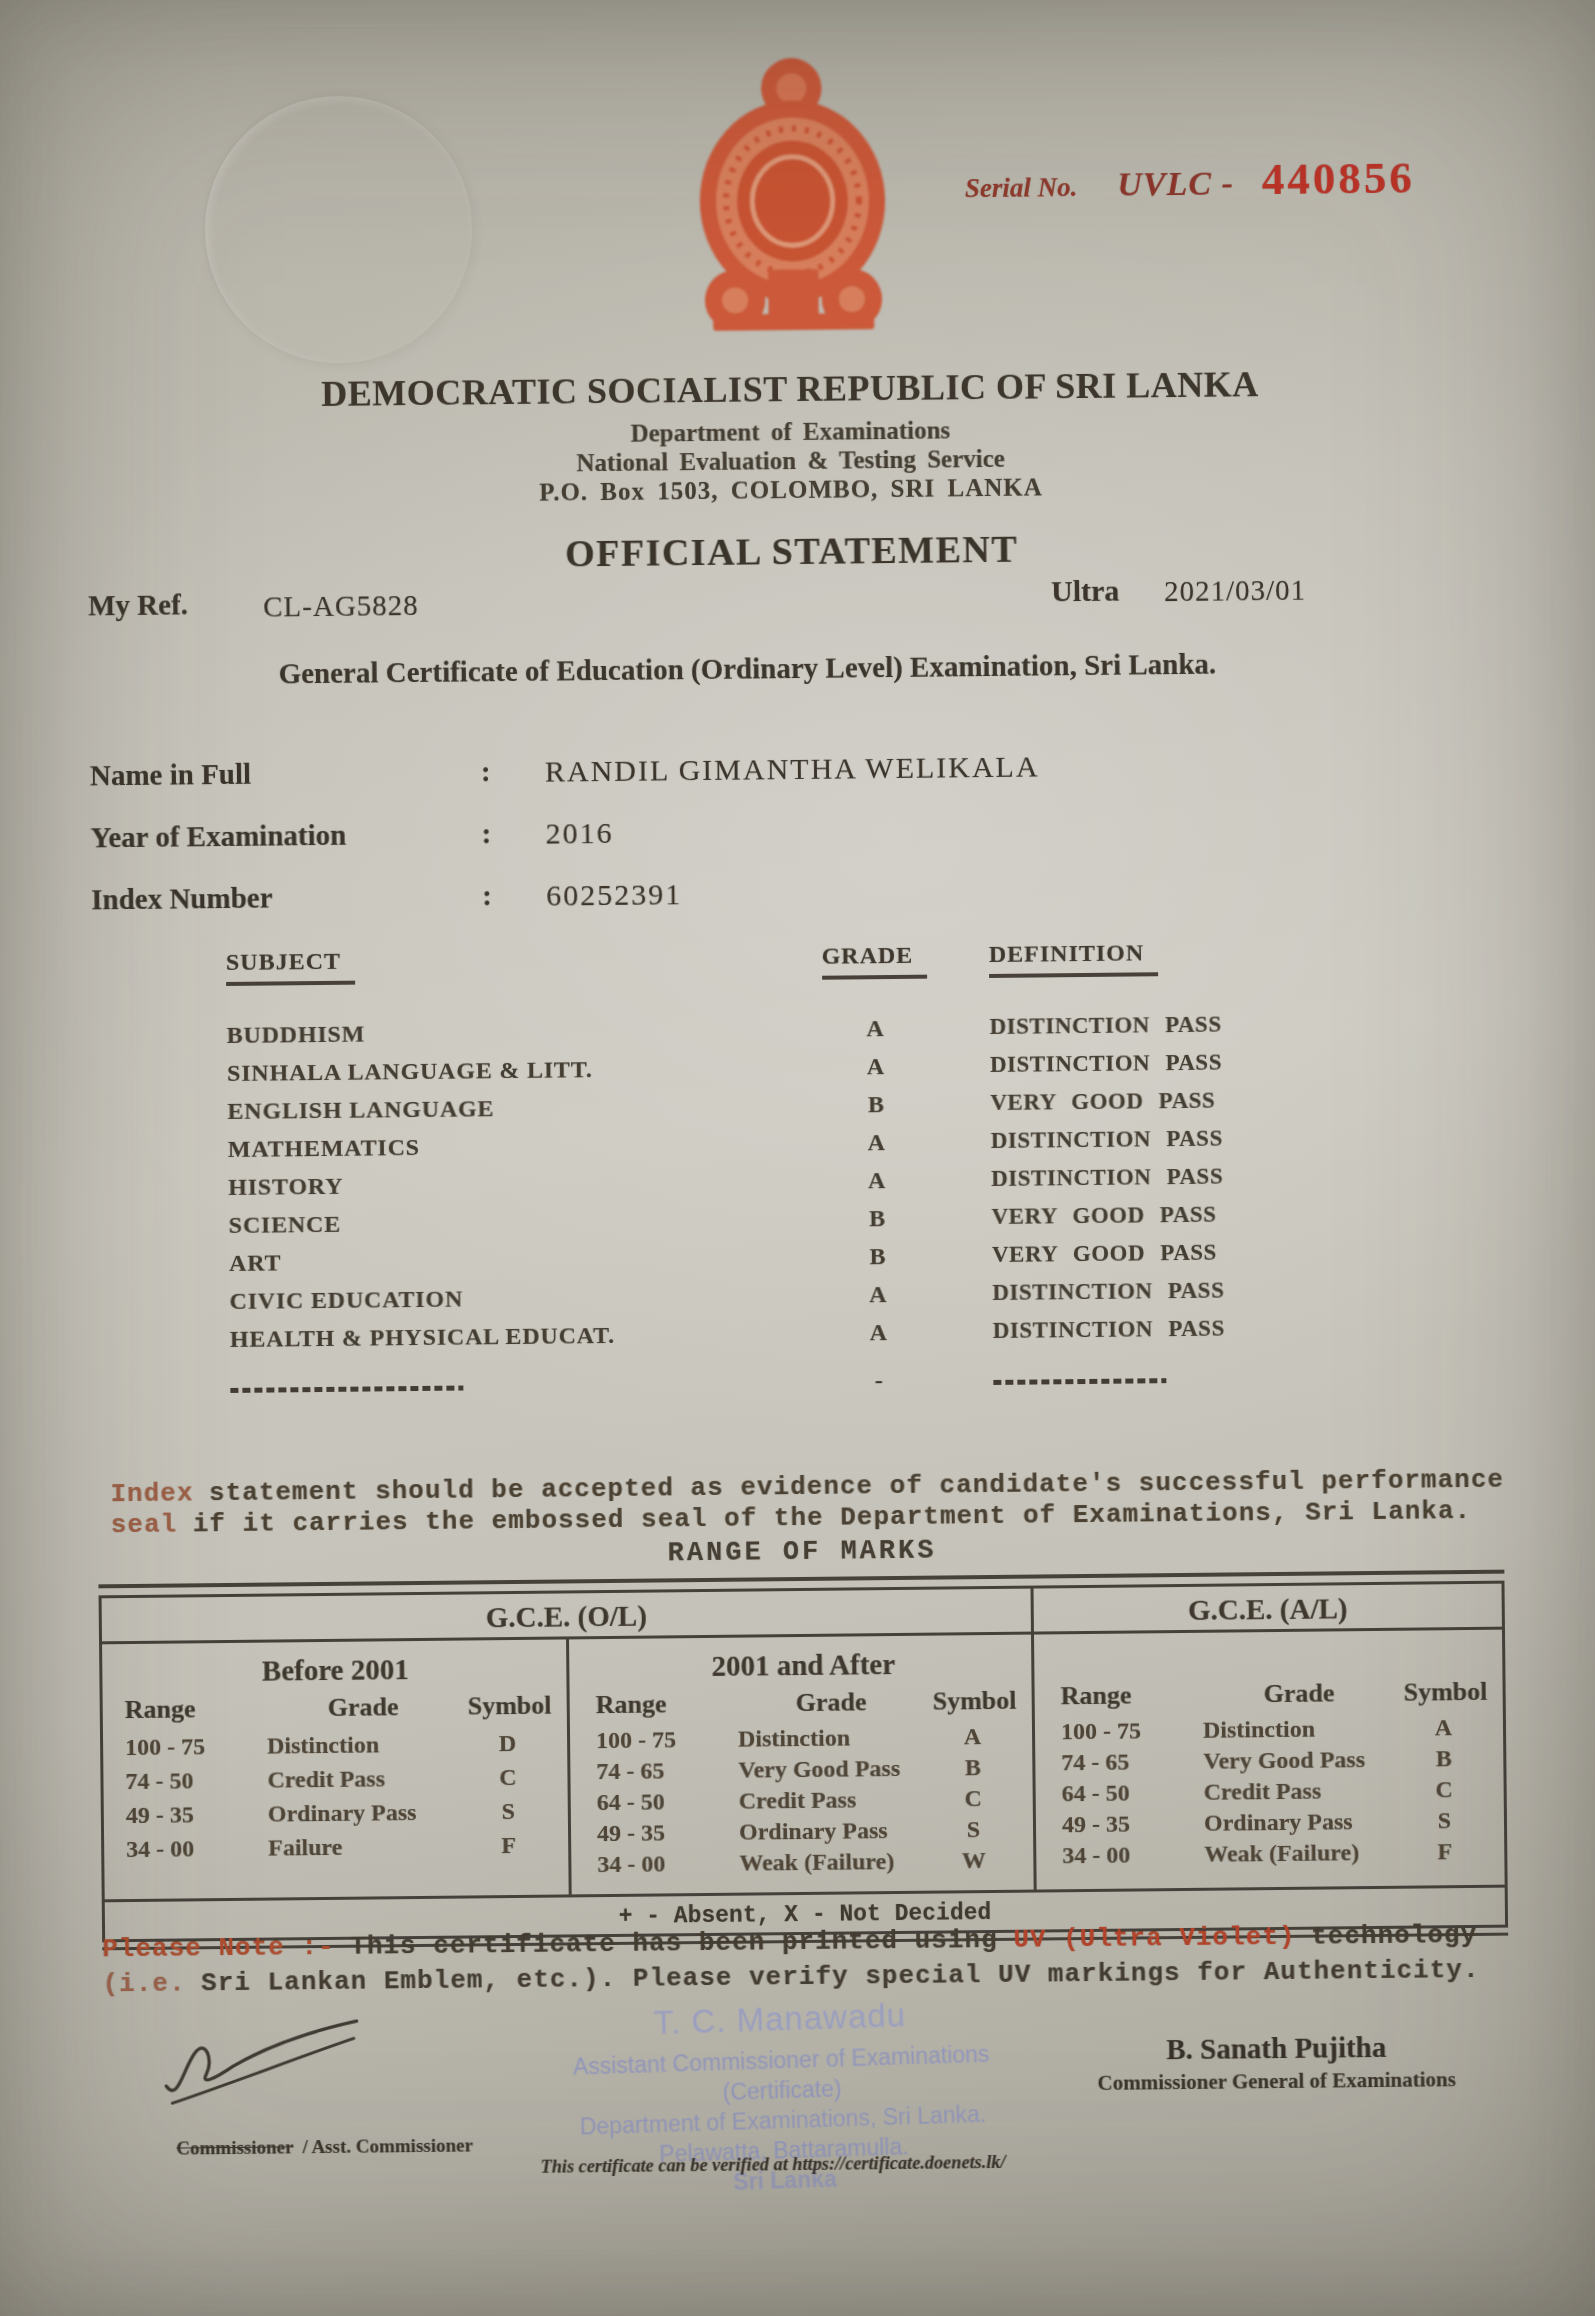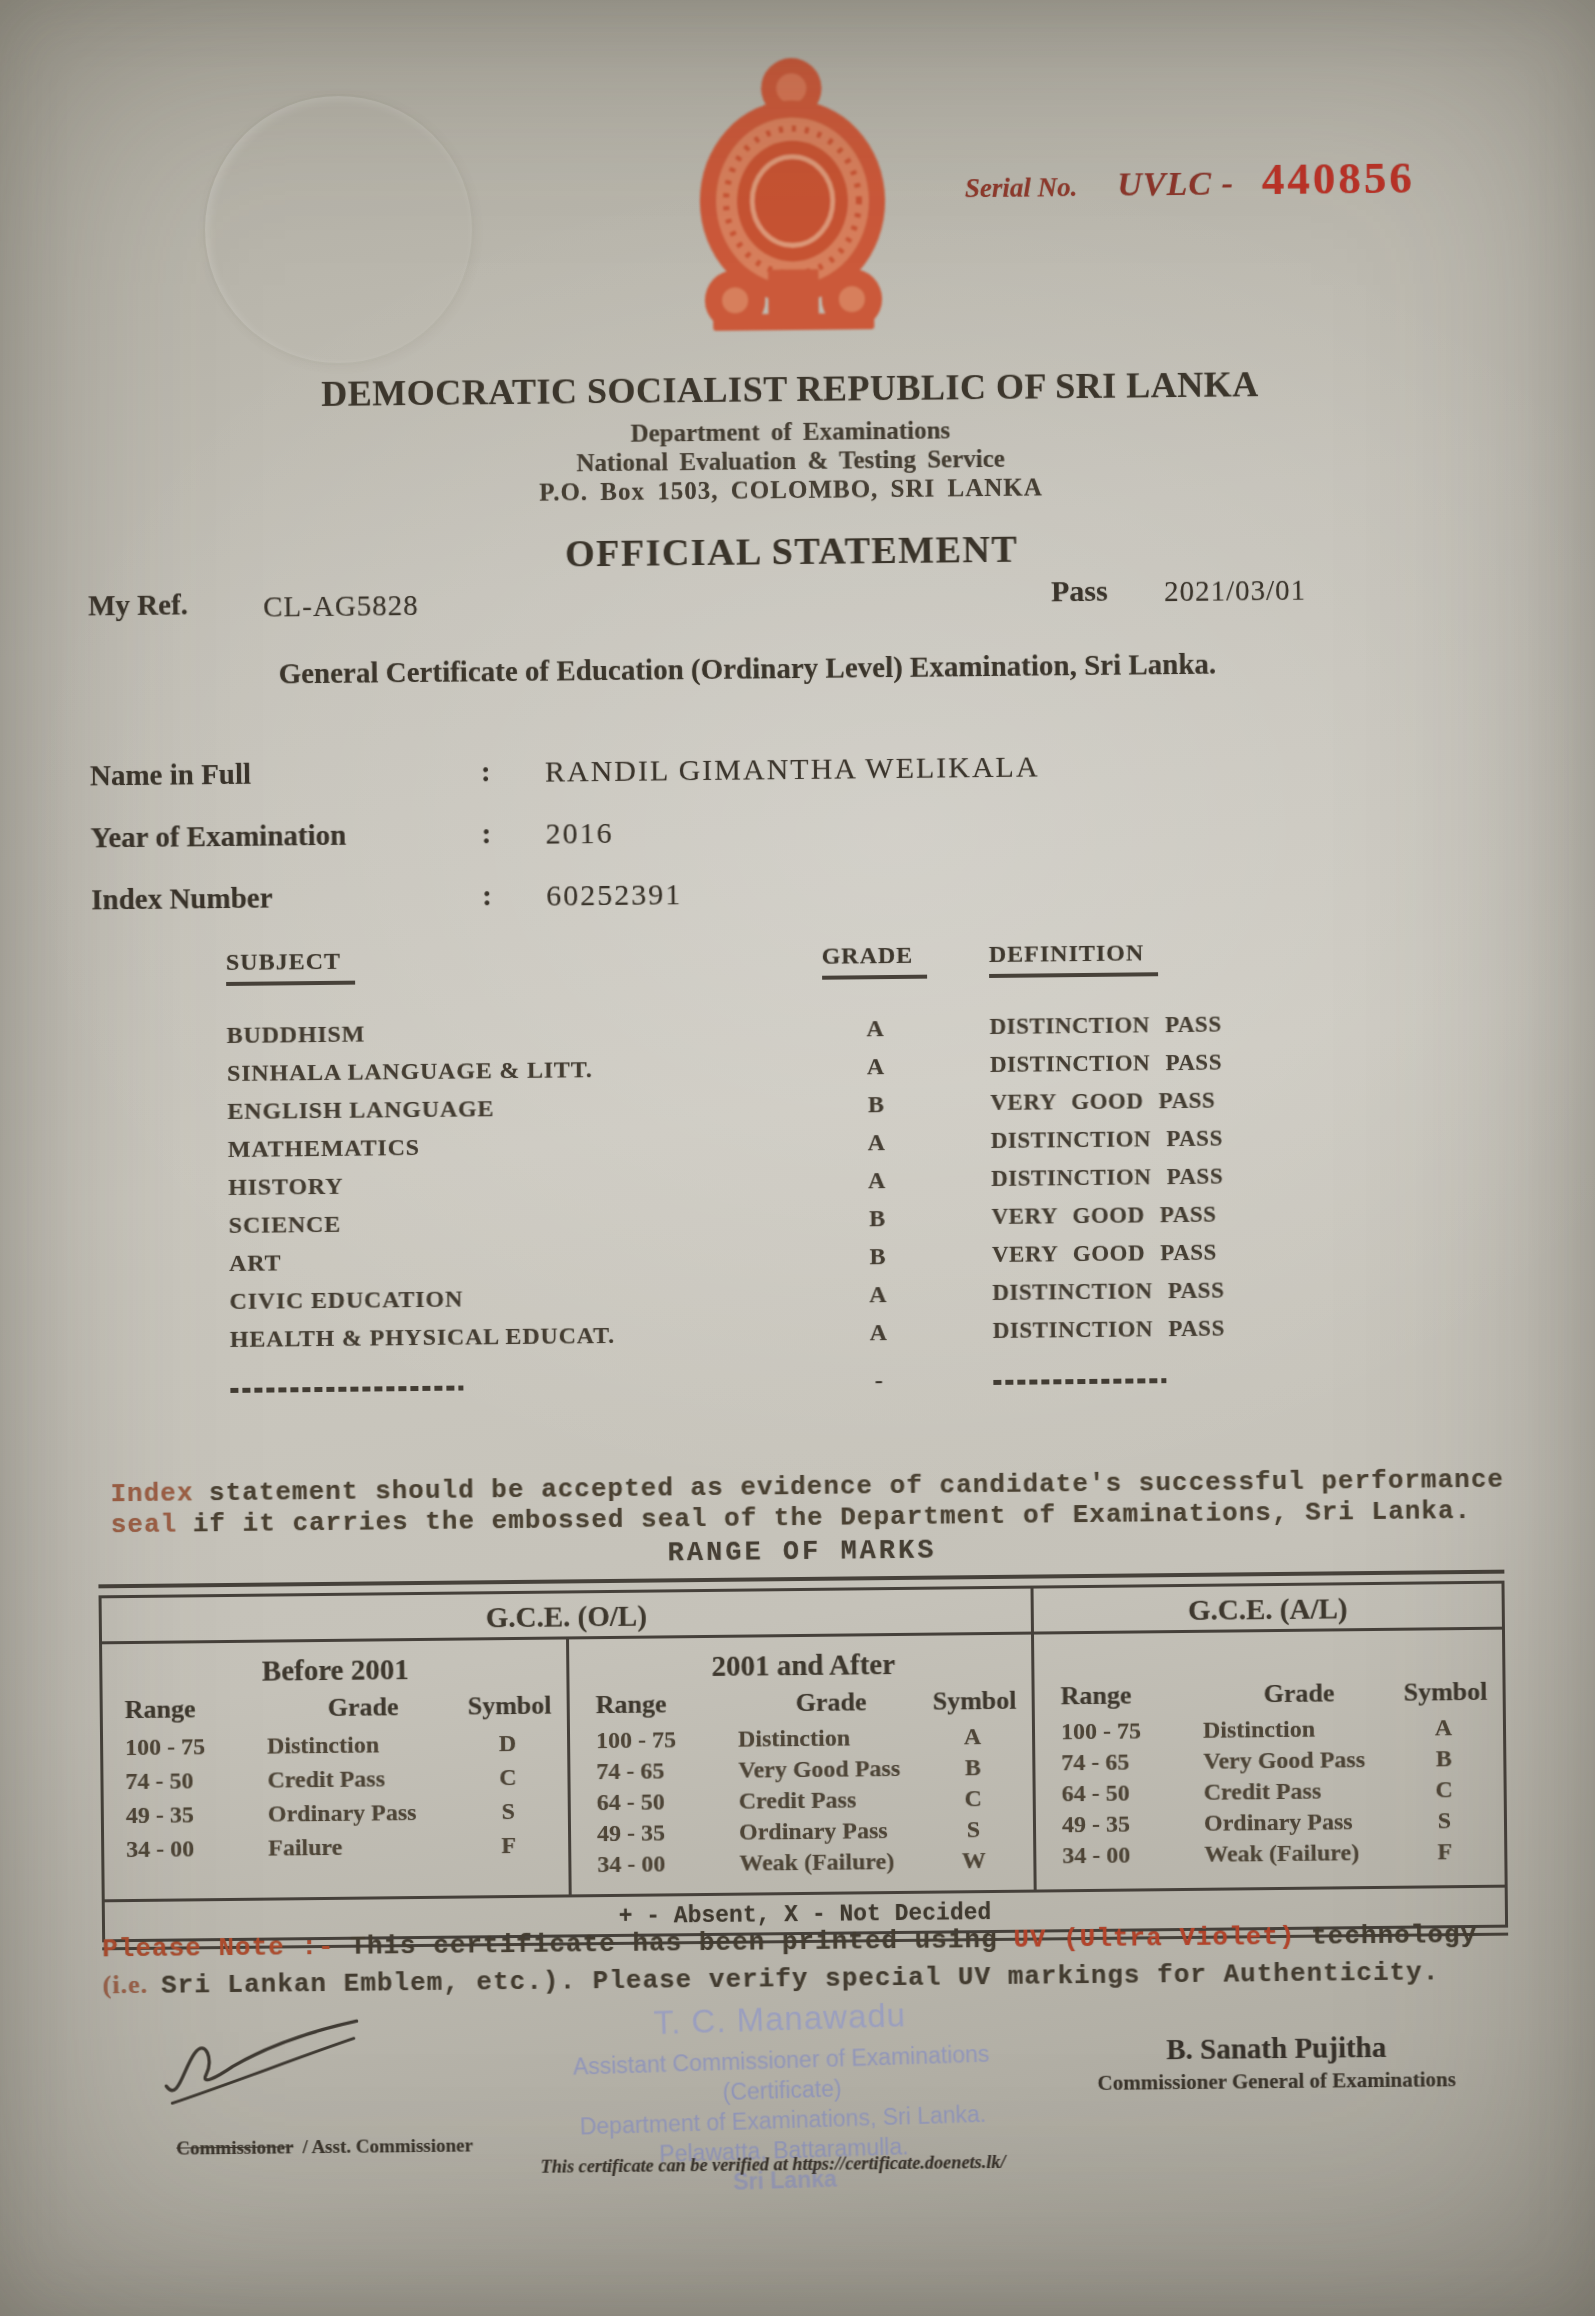--- a/index.html
+++ b/index.html
@@ -93,21 +93,21 @@
   .mini-head .gcol{text-align:center;}
   .mini-row{display:grid;grid-template-columns:134px 1fr 79px;font-size:24px;line-height:31px;color:#4e4537;font-weight:600;}
   .rows-b .mini-row{line-height:34px;}
   .mini-row .gcol{padding-left:8px;}
   .sym{text-align:center;}
   .rt-foot{grid-area:3/1/4/4;border-top:3px solid #45403a;text-align:center;font-family:"Liberation Mono", monospace;font-weight:bold;font-size:23px;padding-top:7px;color:#3e382e;}
 
   .uv-note{position:absolute;left:94px;top:1925px;font-family:"Liberation Mono", monospace;font-weight:bold;font-size:26px;line-height:35px;letter-spacing:1px;color:#433c30;white-space:nowrap;}
   .note-red{color:#ad4c2e;margin-right:1ch;}
   .uv-red{color:#b2432a;margin:0 1ch;}
-  .note-lead2{color:#9c624a;margin-right:1ch;font-family:Liberation Serif, serif;}
+  .note-lead2{color:#9c624a;margin-right:1ch;}
 
   .sig-svg{position:absolute;left:149px;top:2002px;width:210px;height:111px;}
   .left-title{position:absolute;left:166px;top:2131px;font-size:19px;font-weight:bold;color:#3b352c;}
   .struck{text-decoration:line-through;}
   .left-title .rest{margin-left:9px;}
 
   .stamp{position:absolute;left:515px;top:2000px;width:515px;text-align:center;
     font-family:"Liberation Sans", sans-serif;color:#8d93bd;transform:rotate(-1.2deg);
     opacity:0.88;filter:blur(0.4px);text-shadow:none;}
   .stamp-name{font-size:33px;letter-spacing:1px;margin-bottom:7px;color:#979cc2;}
@@ -157,21 +157,21 @@
     <div class="dept center">
       <div>Department of Examinations</div>
       <div>National Evaluation &amp; Testing Service</div>
       <div class="pobox">P.O. Box 1503, COLOMBO, SRI LANKA</div>
     </div>
 
     <div class="official center">OFFICIAL STATEMENT</div>
 
     <span class="abs myref-label">My Ref.</span>
     <span class="abs myref-value">CL-AG5828</span>
-    <span class="abs date-label">Pass</span>
+    <span class="abs date-label">Ultra</span>
     <span class="abs date-value">2021/03/01</span>
 
     <div class="exam-title">General Certificate of Education (Ordinary Level) Examination, Sri Lanka.</div>
 
     <div class="candidate">
 
         <div class="cand-row">
           <span class="cand-label">Name in Full</span>
           <span class="cand-colon">:</span>
           <span class="cand-value">RANDIL GIMANTHA WELIKALA</span>

